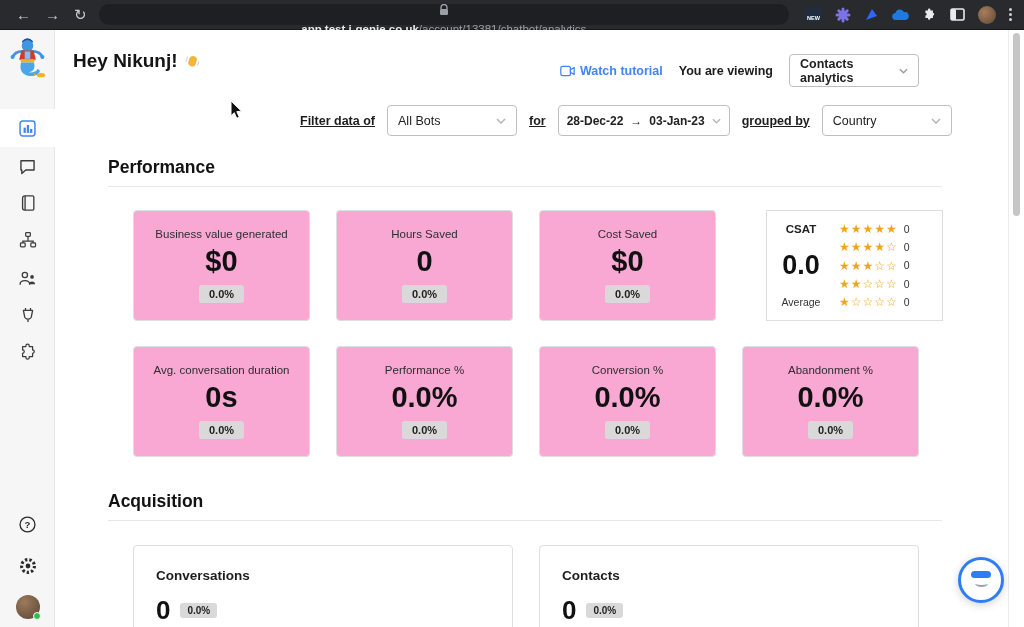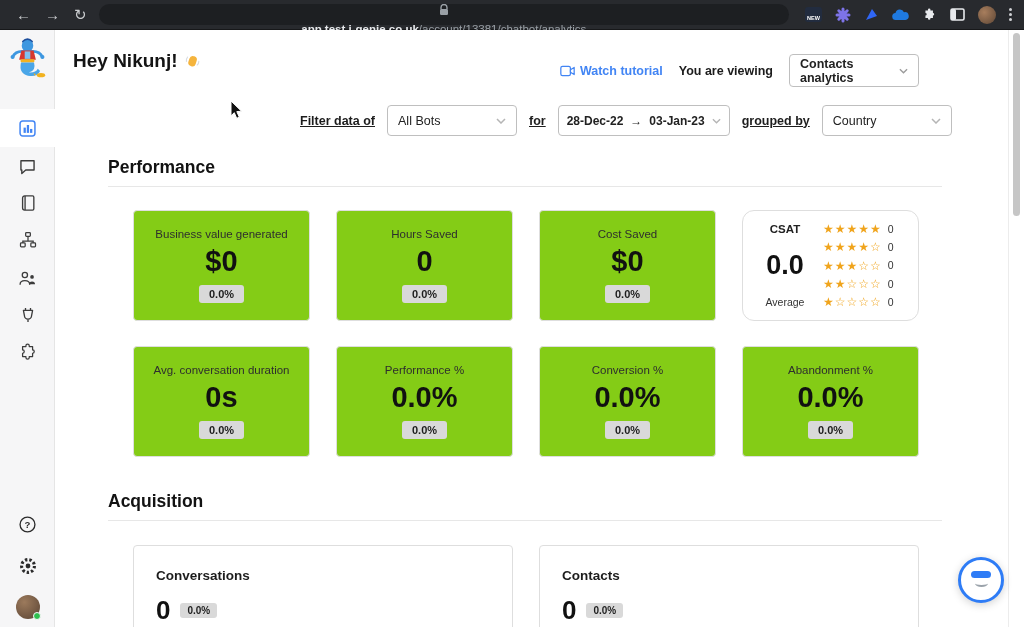--- a/index.html
+++ b/index.html
@@ -56,30 +56,30 @@
     display:flex; align-items:center; justify-content:center; gap:7px;
     font-size:12px; font-weight:600; color:#222; cursor:pointer; }
 
   
   .sec-title { position:absolute; left:53px; font-size:17.5px; font-weight:800;
     color:#121212; }
   .sec-rule { position:absolute; left:53px; width:834px; height:1px; background:#e7e7e7; }
 
   .cards-row { position:absolute; left:78px; display:flex; gap:26px; }
   .stat-card { width:177px; height:111px; border:1px solid #dedede; border-radius:4px;
-    background:#84cc16; display:flex; flex-direction:column; align-items:center;
+    background:#f9a8d4; display:flex; flex-direction:column; align-items:center;
     padding-top:17px; }
   .stat-label { font-size:11.5px; color:#2e2e2e; font-weight:500; }
   .stat-value { font-size:29px; font-weight:800; color:#111; margin:5px 0 7px; }
   .badge { background:#d9d9d9; color:#1d1d1d; font-size:11px; font-weight:600;
     padding:3px 10px; border-radius:3px; }
 
   
-  .csat-card { width:177px; height:111px; border:1px solid #dedede; border-radius:12px;
-    display:flex; align-items:stretch; padding:12px 8px 12px 12px; gap:8px; }
+  .csat-card { width:177px; height:111px; border:1px solid #dedede; border-radius:0;
+    display:flex; align-items:stretch; padding:12px 8px 12px 4px; gap:8px;margin-left:24px; }
   .csat-left { width:60px; display:flex; flex-direction:column; align-items:center;
     justify-content:space-between; }
   .csat-label { font-size:11.5px; font-weight:600; color:#222; }
   .csat-value { font-size:27px; font-weight:800; color:#111; }
   .csat-sub { font-size:10.5px; color:#333; }
   .csat-rows { flex:1; display:flex; flex-direction:column; justify-content:space-between; }
   .star-row { display:flex; align-items:center; font-size:12px; letter-spacing:1px;
     color:#f0a41c; line-height:1; }
   .star-row .cnt { margin-left:6px; letter-spacing:0; font-size:10.5px; color:#333; }
 

